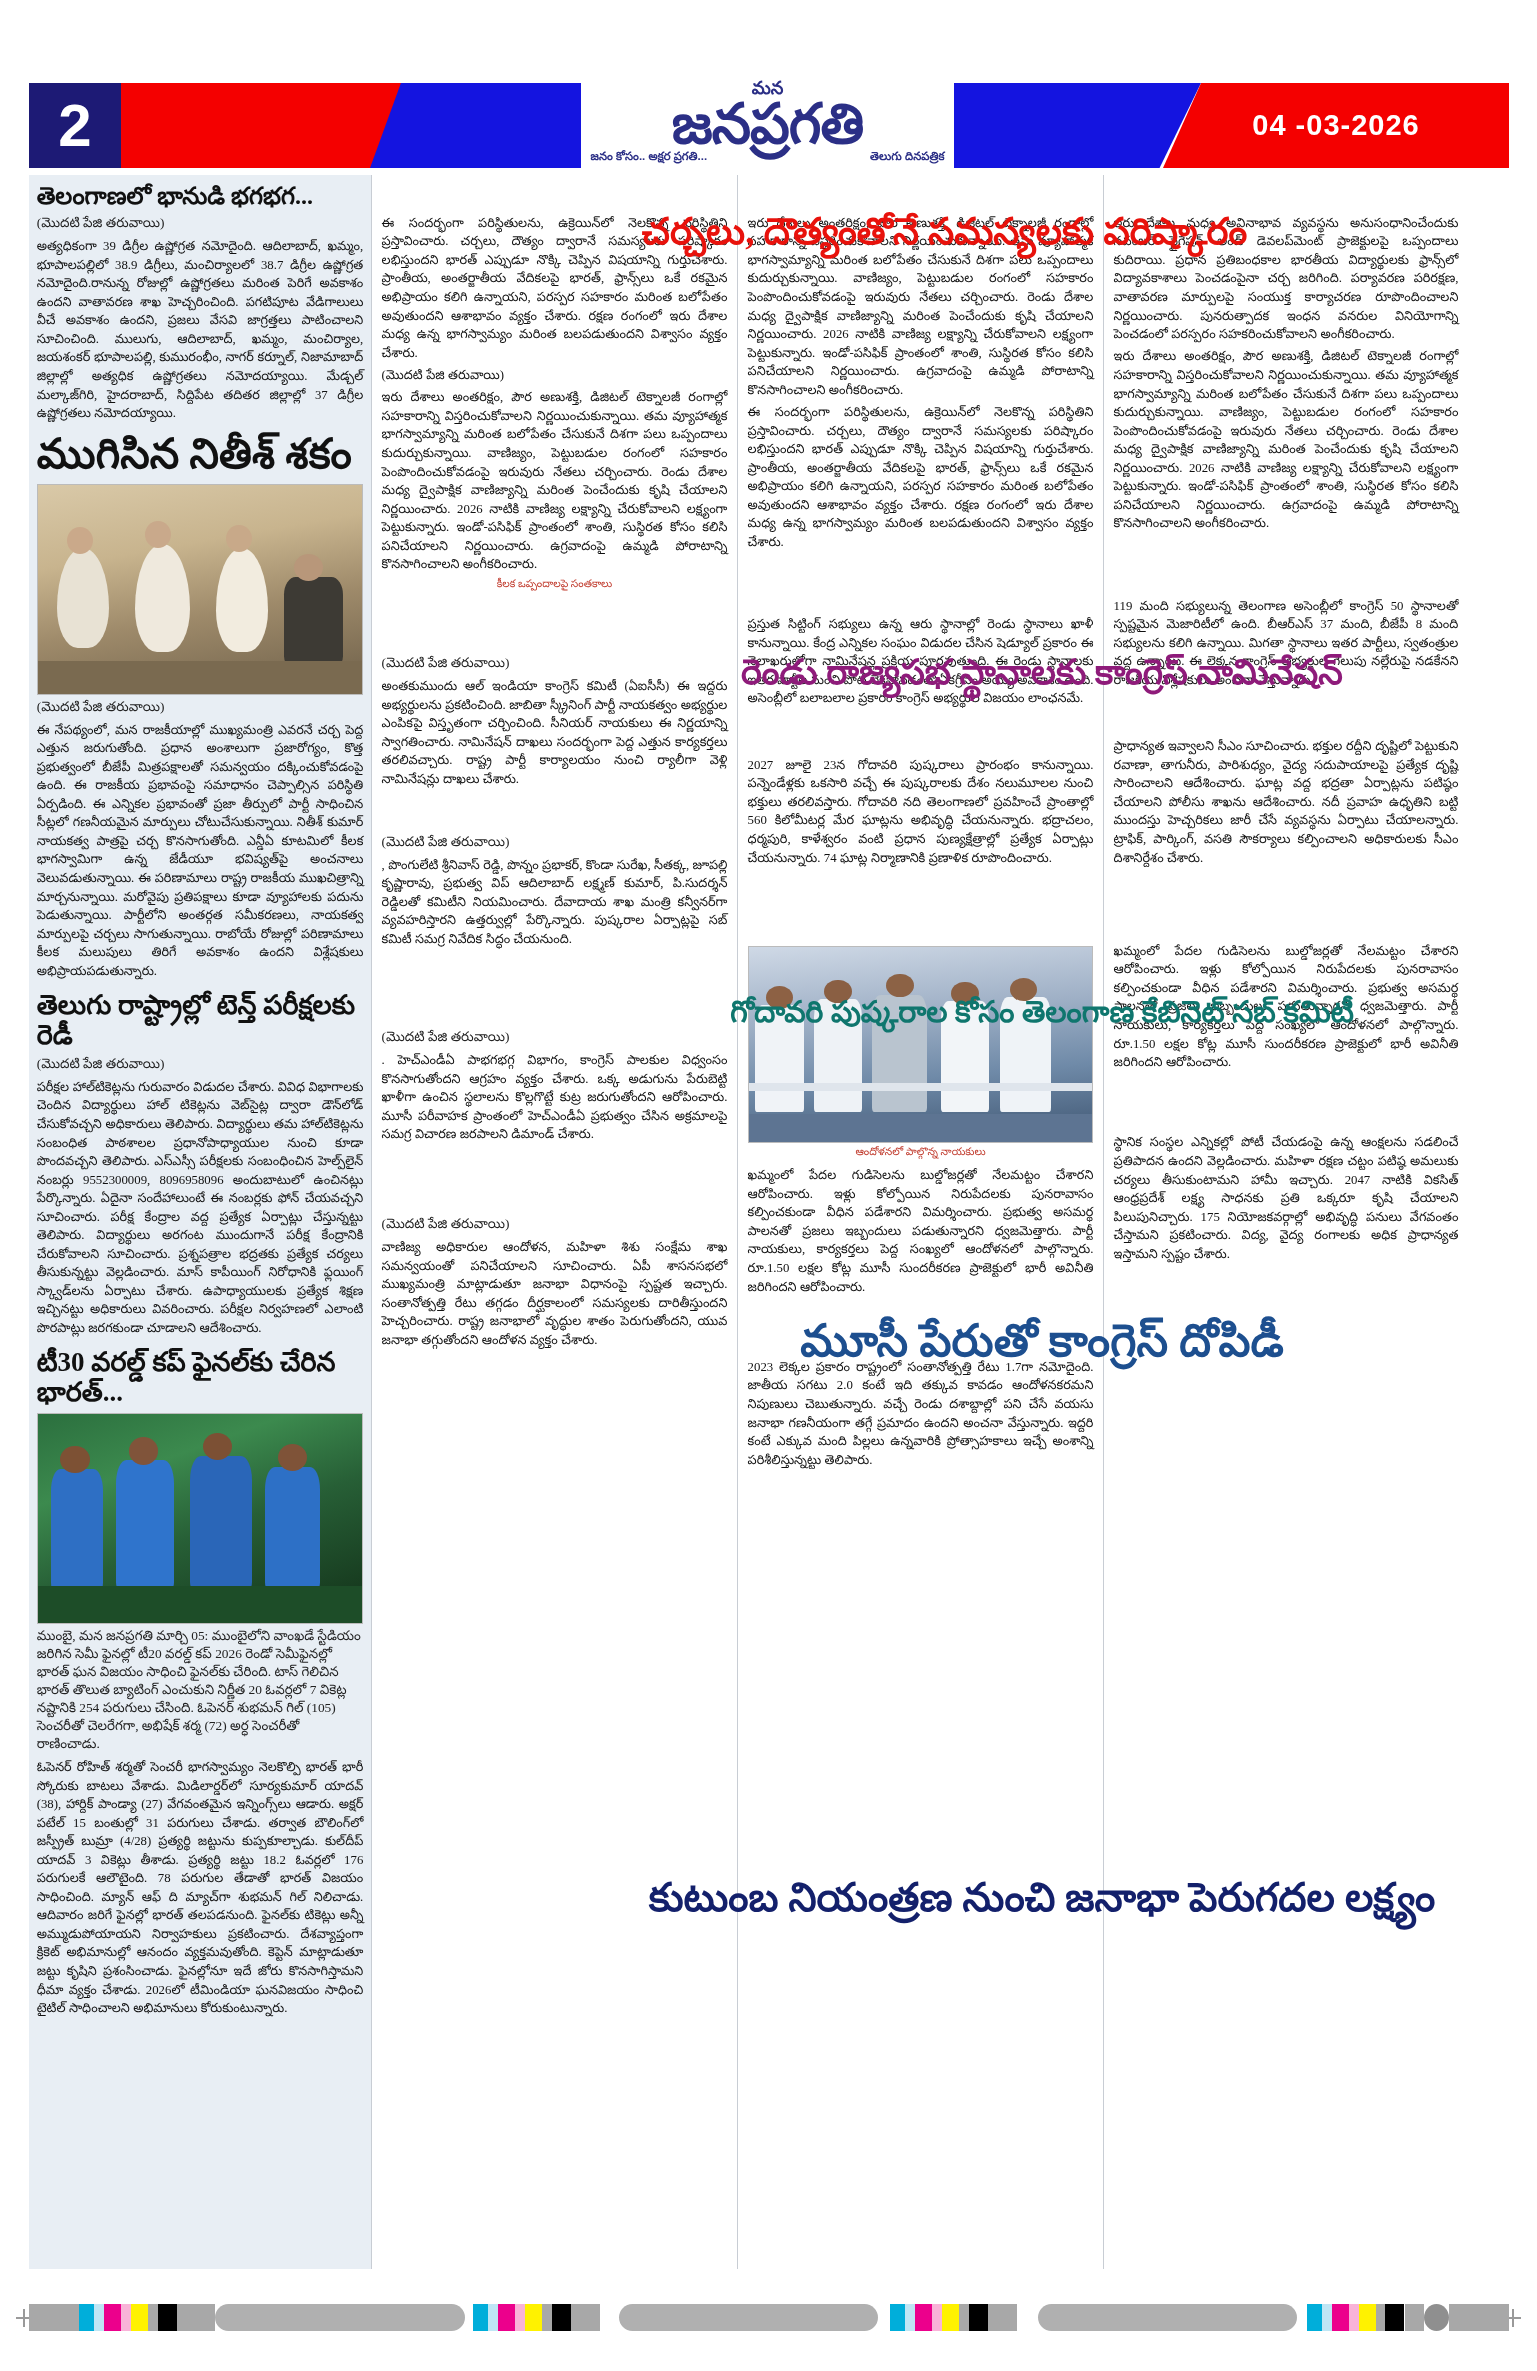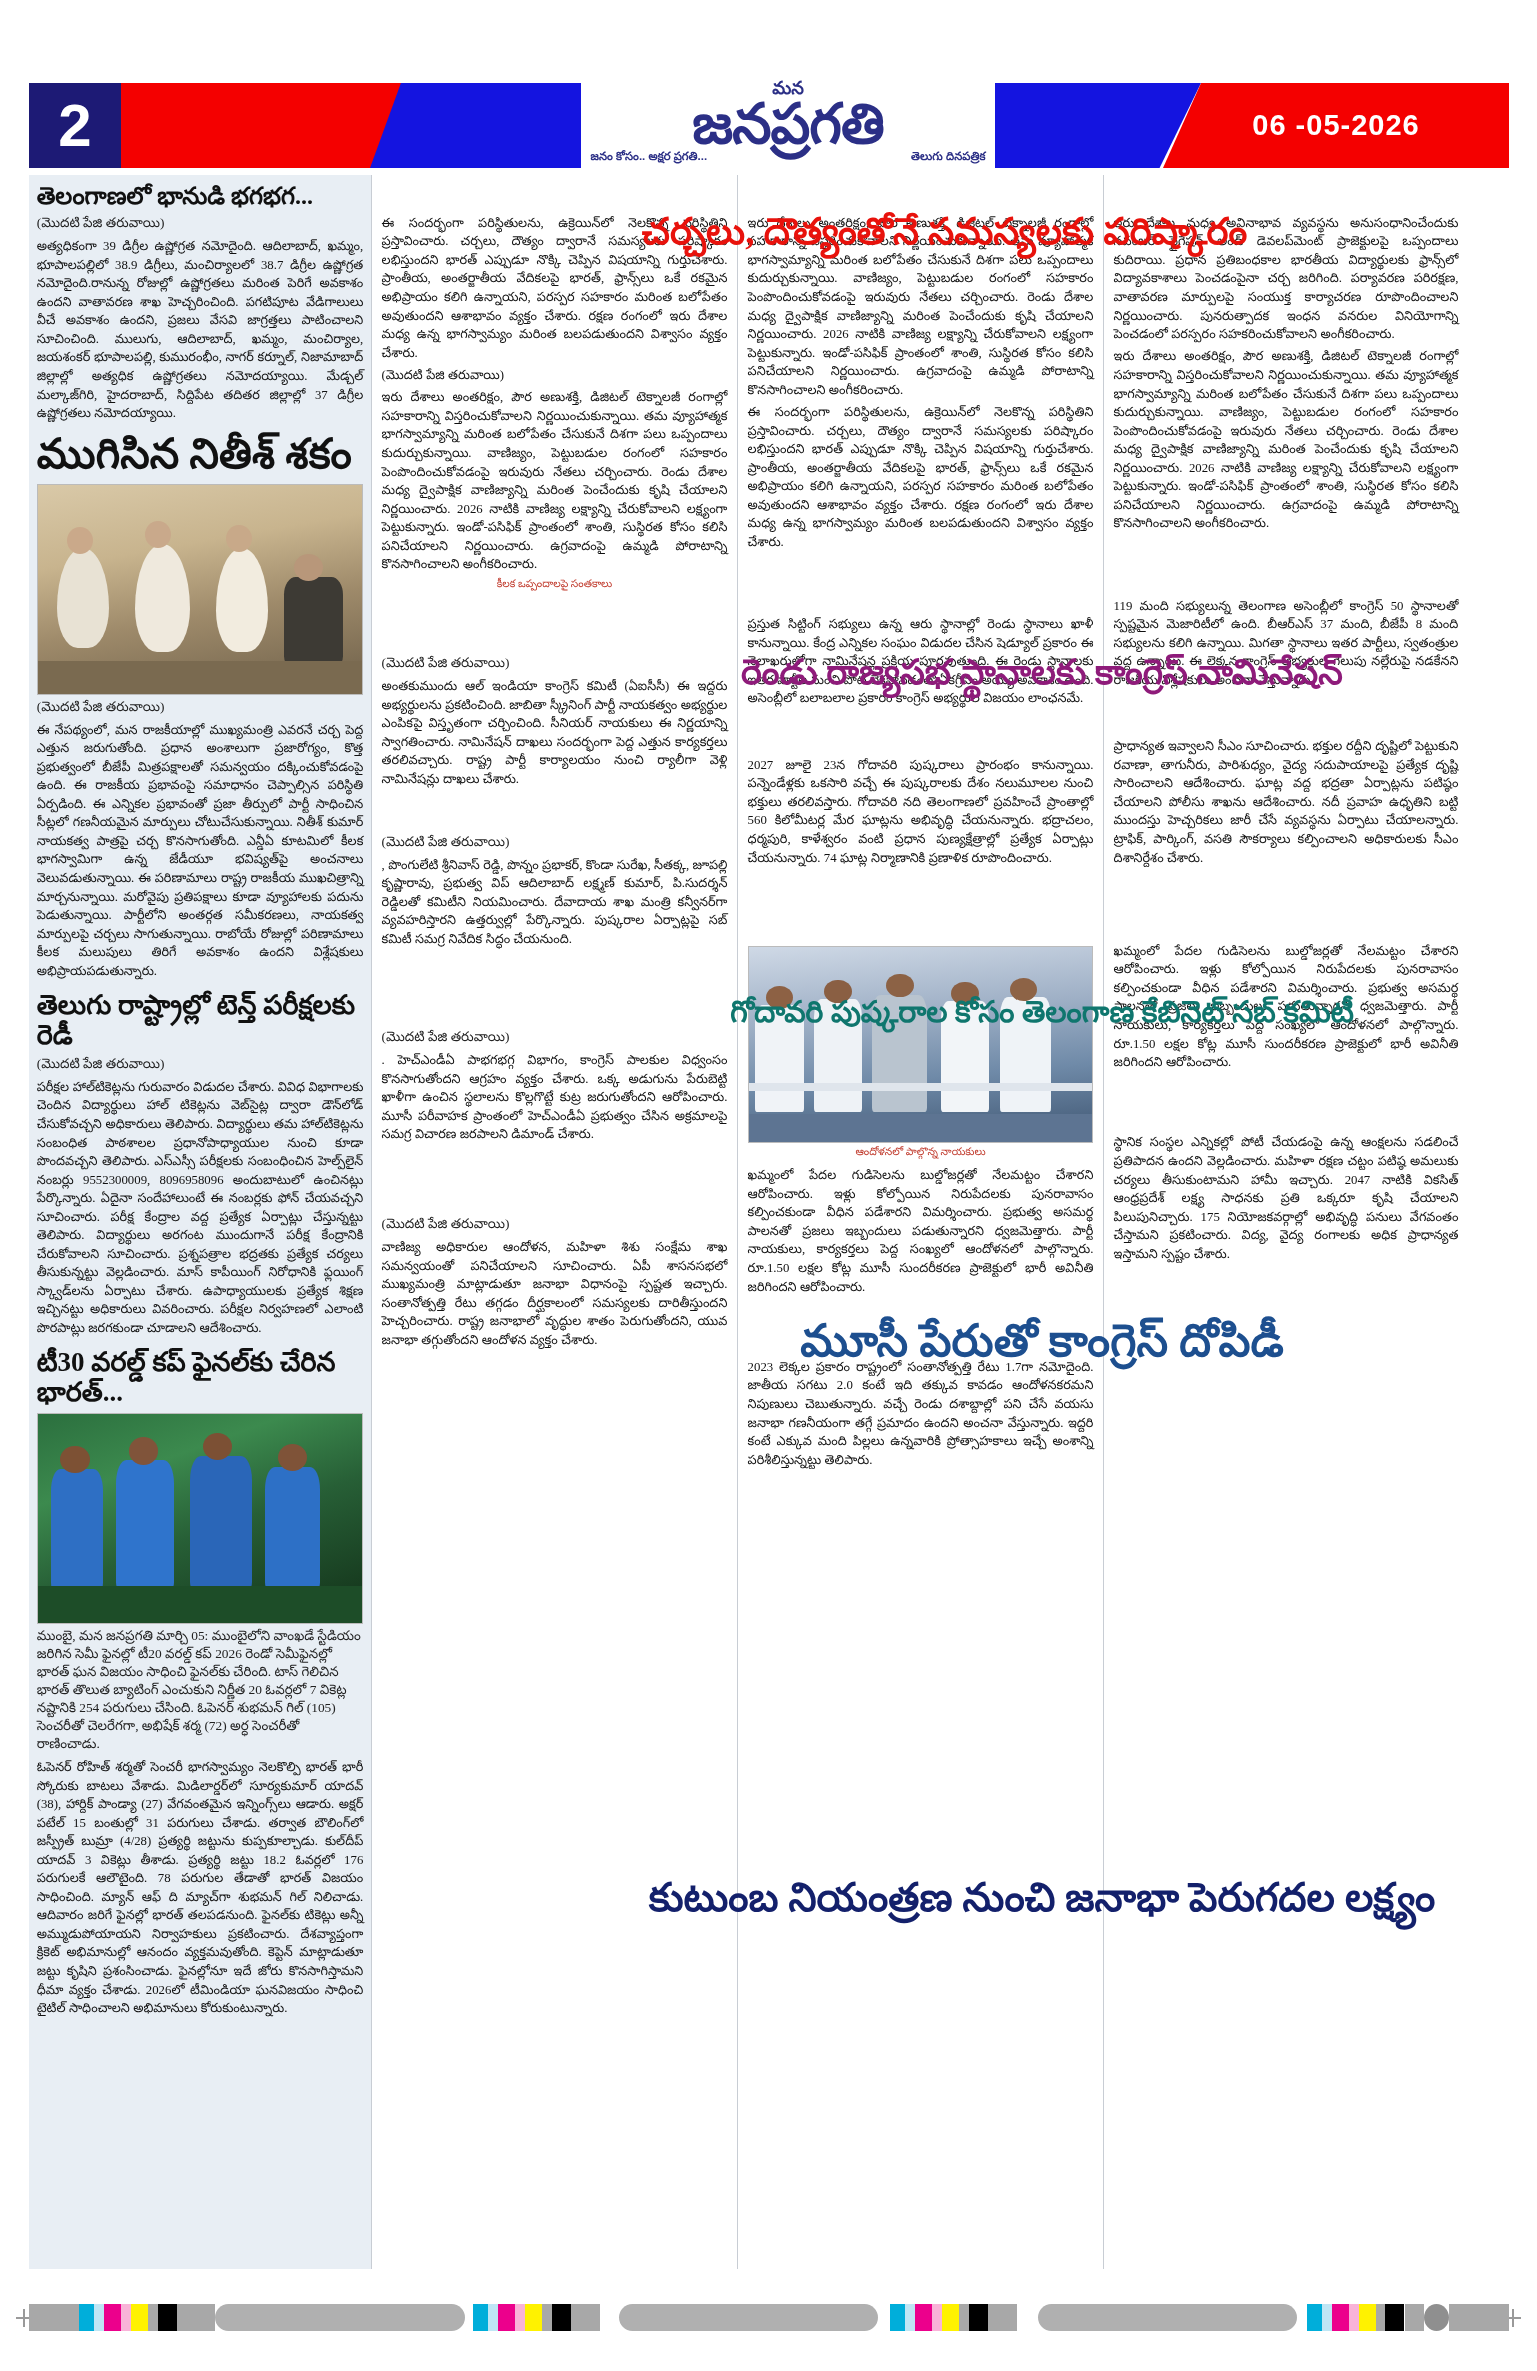--- a/index.html
+++ b/index.html
@@ -30,21 +30,21 @@
     position:absolute; left:92px; top:0; width:292px; height:85px;
     background:#f40000;
     clip-path: polygon(0 0, 100% 0, 86% 100%, 0 100%);
   }
   .bar-blue-left {
     position:absolute; left:341px; top:0; width:221px; height:85px;
     background:#1414e0;
     clip-path: polygon(14% 0, 100% 0, 100% 100%, 0 100%);
   }
   .logo-block {
-    position:absolute; left:552px; top:-5.8px; width:414px; height:96px;
+    position:absolute; left:552px; top:-5.8px; width:373px; height:96px;
     background:#fff; text-align:center;
   }
   .logo-small {
     font-family:"Liberation Serif", serif;
     font-size:18px; color:#2b2f86; font-weight:bold;
     line-height:1; padding-top:1.9px;
   }
   .logo-main {
     font-family:"Liberation Serif", serif;
     font-size:56px; font-weight:bold; color:#2b2f86;
@@ -147,21 +147,21 @@
 
 <div class="page">
 
   <div class="masthead">
     <div class="mast-bars">
       <div class="pagenum-box">2</div>
       <div class="bar-red-left"></div>
       <div class="bar-blue-left"></div>
       <div class="bar-blue-right"></div>
       <div class="bar-red-right">
-        <span class="date-text">06 -05-2026</span>
+        <span class="date-text">04 -03-2026</span>
       </div>
       <div class="logo-block">
         <div class="logo-small">మన</div>
         <div class="logo-main">జనప్రగతి</div>
         <div class="logo-tagrow">
           <span class="logo-tag-l">జనం కోసం.. అక్షర ప్రగతి...</span>
           <span class="logo-tag-r">తెలుగు దినపత్రిక</span>
         </div>
       </div>
     </div>

